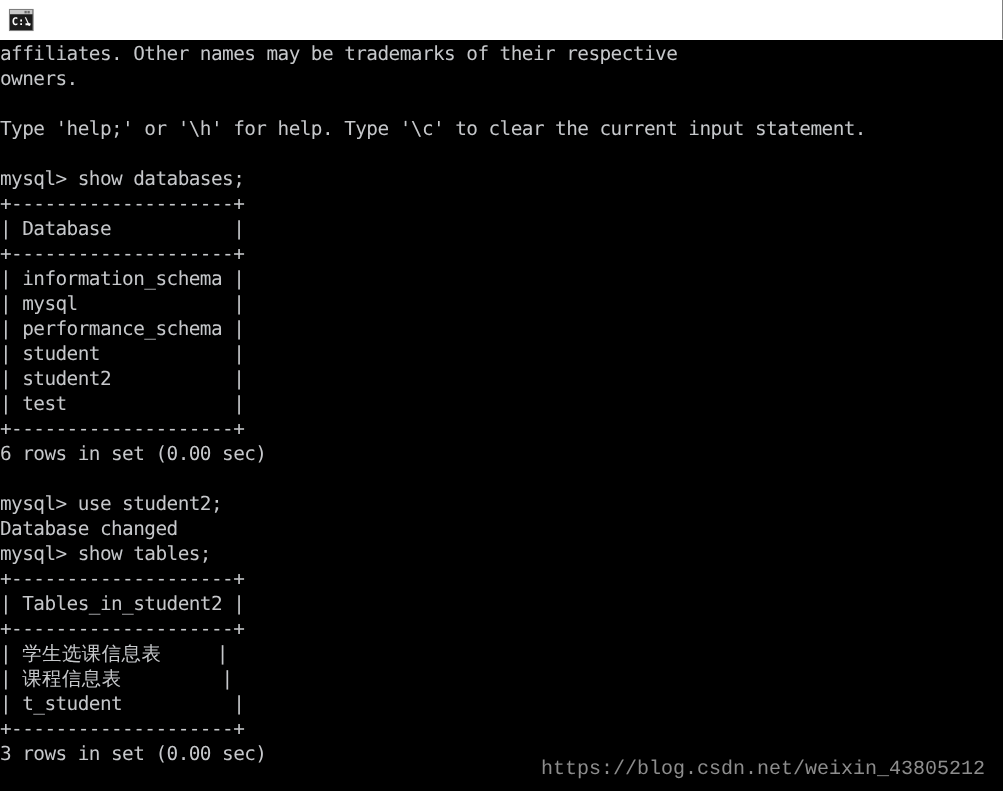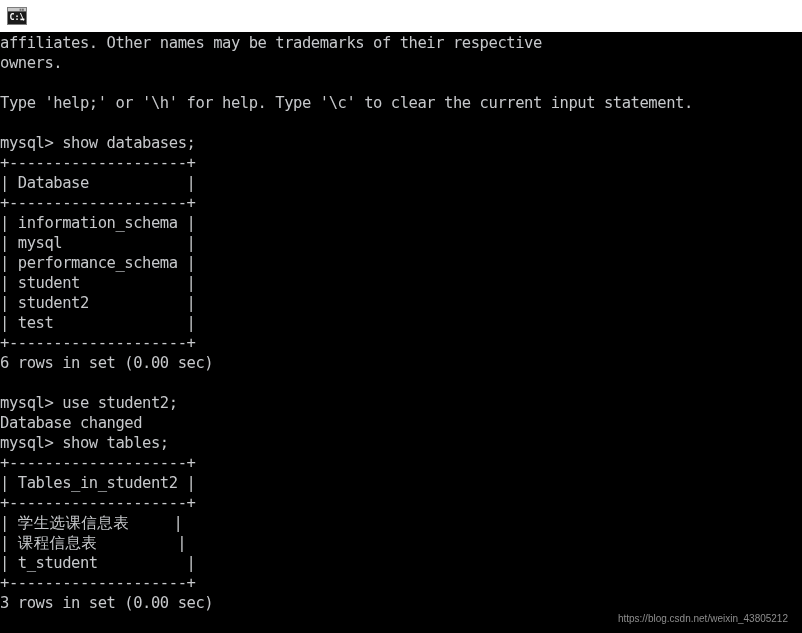--- a/index.html
+++ b/index.html
@@ -86,22 +86,22 @@
     font-family: Liberation Mono, monospace;
     letter-spacing: 0.4px;
     margin-top: 48px;
   }
 
   
   #watermark {
     position: absolute;
     right: 14px;
     bottom: 9px;
-    font-family: Liberation Sans, sans-serif;
-    font-size: 10px;
+    font-family: Liberation Mono, monospace;
+    font-size: 16px;
     color: #8d8d8d;
     white-space: pre;
     user-select: none;
   }
 </style>
 </head>
 <body>
 
 <div id="window">
 

